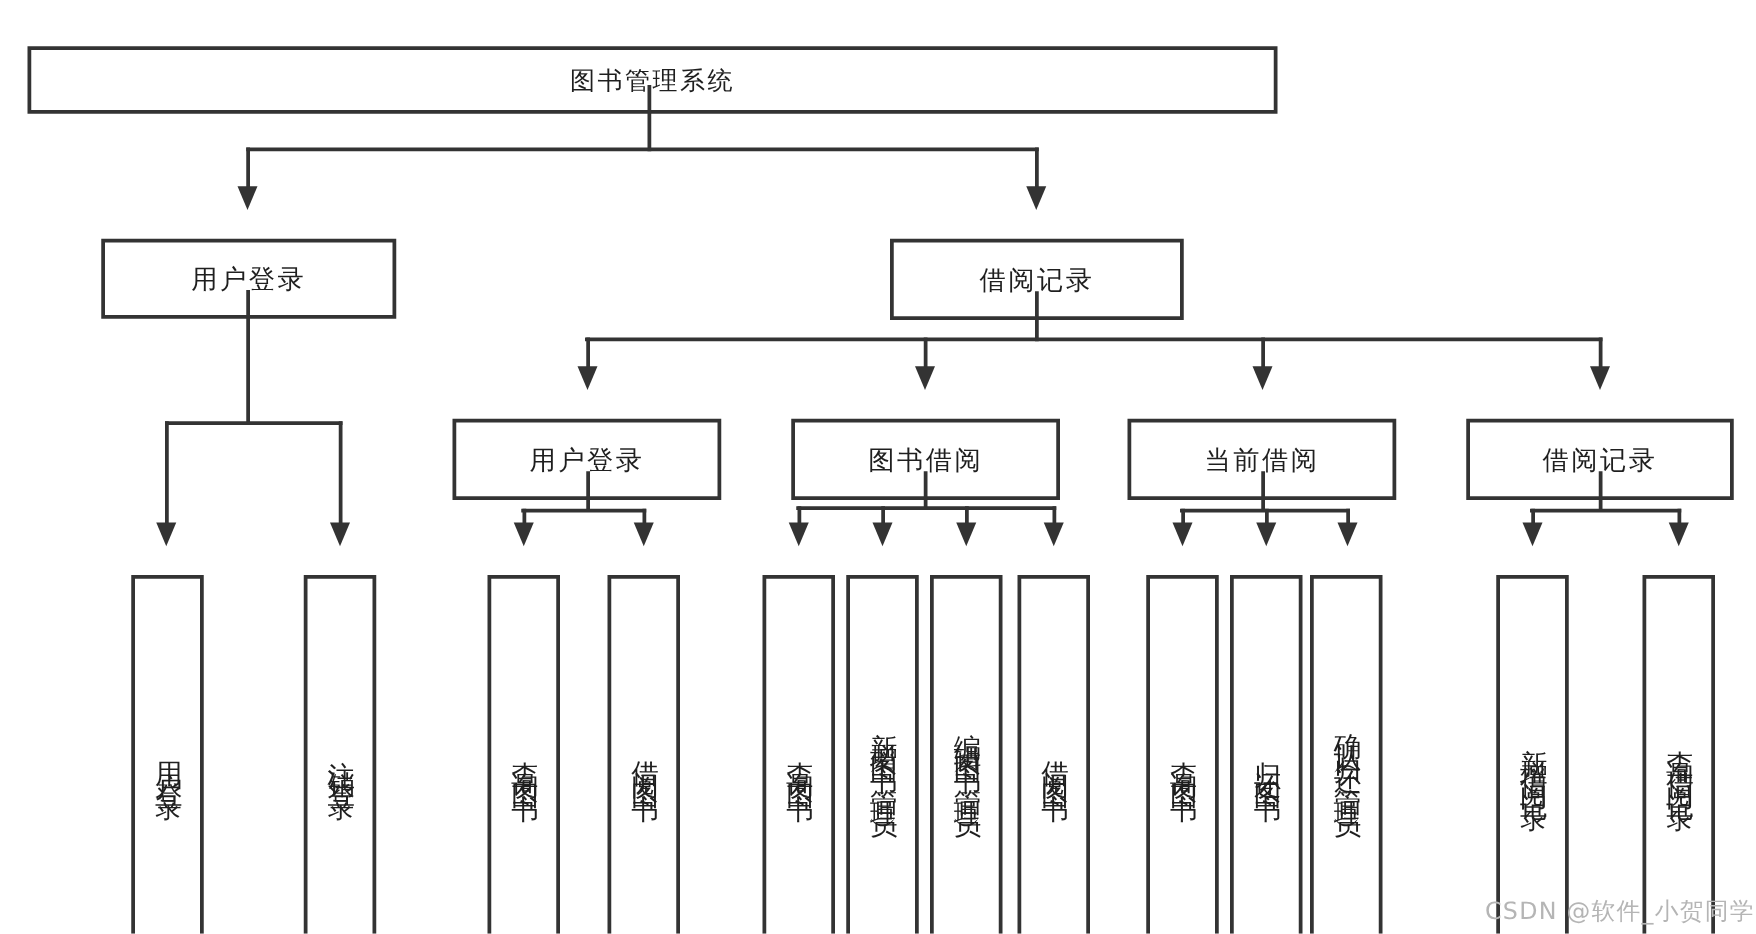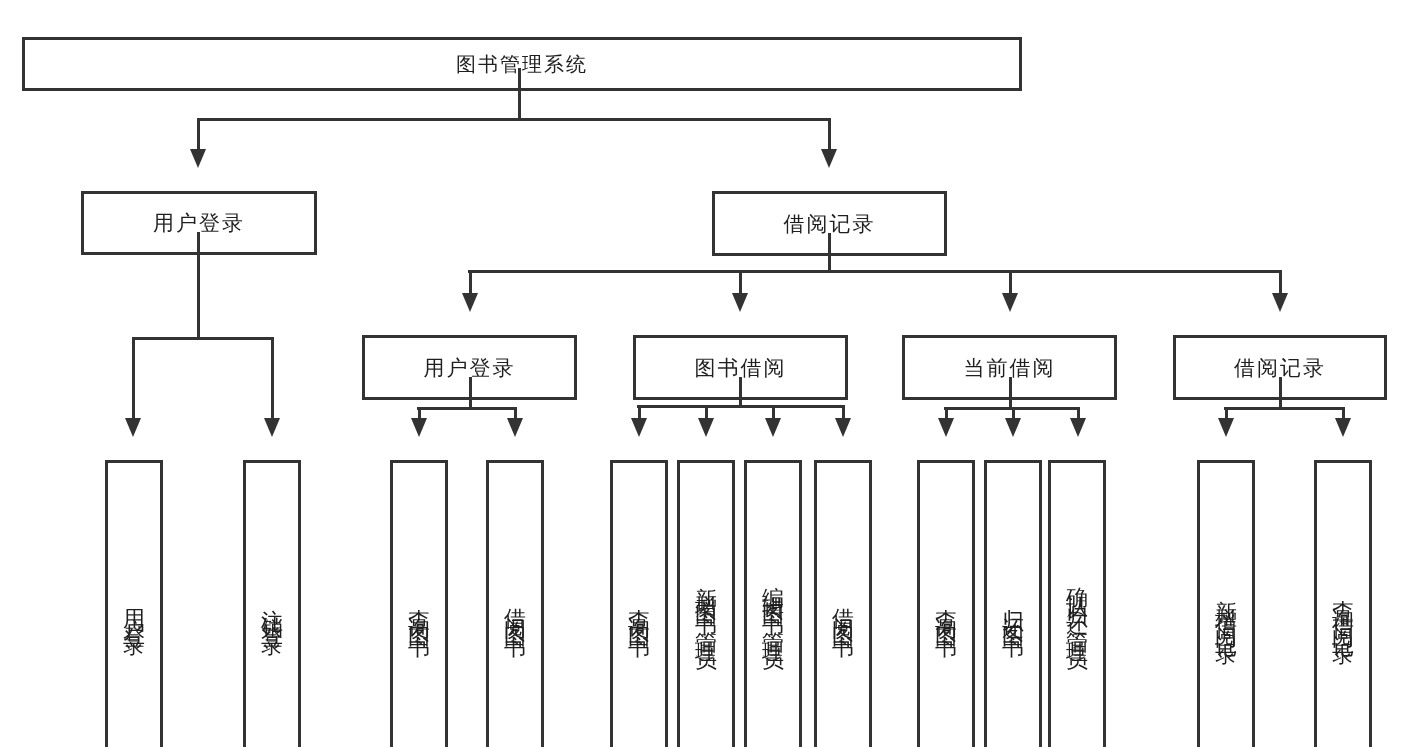--- a/index.html
+++ b/index.html
@@ -167,14 +167,15 @@
   <div class="vline" style="left:1077px;top:407px;height:13px"></div>
   <div class="ahead" style="left:1070px;top:418px"></div>
 
   <div class="vline" style="left:1279px;top:377px;height:32px"></div>
   <div class="hline" style="left:1224px;top:407px;width:121px"></div>
   <div class="vline" style="left:1225px;top:407px;height:13px"></div>
   <div class="ahead" style="left:1218px;top:418px"></div>
   <div class="vline" style="left:1342px;top:407px;height:13px"></div>
   <div class="ahead" style="left:1335px;top:418px"></div>
 
+  <div class="watermark">CSDN @软件_小贺同学</div>
 
 </div>
 
 </body></html>

